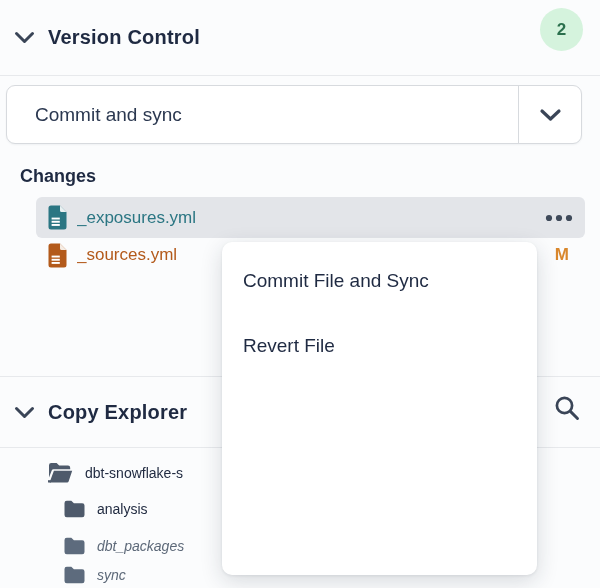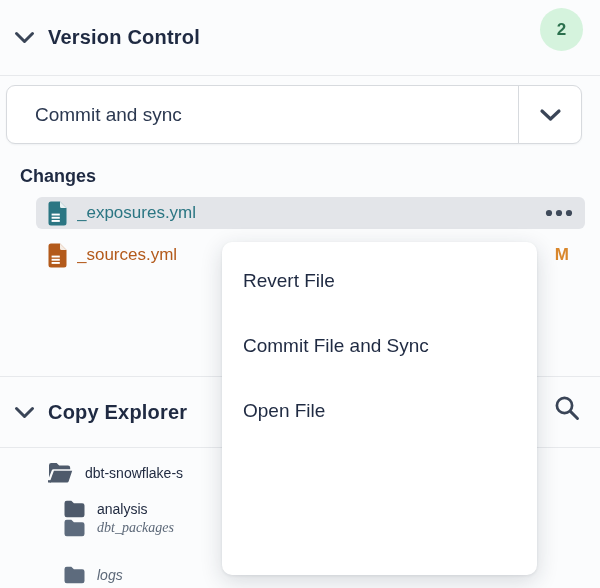--- a/index.html
+++ b/index.html
@@ -17,38 +17,38 @@
   .badge { position: absolute; right: 17px; top: 8px; width: 43px; height: 43px; border-radius: 50%; background: #d5f3dd; color: #2b704d; font-size: 17px; font-weight: 600; display: flex; align-items: center; justify-content: center; }
   .search-btn { position: absolute; right: 16px; top: 14px; width: 34px; height: 34px; display: flex; align-items: center; justify-content: center; background: none; border: none; cursor: pointer; }
 
   
   .commit-dd { position: absolute; left: 6px; top: 85px; width: 576px; height: 59px; background: #ffffff; border: 1px solid #d7dade; border-radius: 9px; box-shadow: 0 1px 2px rgba(20,30,50,.05); display: flex; align-items: stretch; cursor: pointer; }
   .commit-dd-label { flex: 1; display: flex; align-items: center; padding-left: 28px; font-size: 19px; color: #2b3850; }
   .commit-dd-caret { width: 63px; border-left: 1px solid #d7dade; display: flex; align-items: center; justify-content: center; }
 
   
   .changes-label { position: absolute; left: 12px; top: 166px; font-size: 18px; font-weight: 700; color: #1f2a42; margin-left: 8px; }
-  .file-row { position: absolute; left: 36px; width: 549px; height: 32px; display: flex; align-items: center; border-radius: 6px; cursor: pointer; }
+  .file-row { position: absolute; left: 36px; width: 549px; height: 41px; display: flex; align-items: center; border-radius: 6px; cursor: pointer; }
   .file-row.selected { background: #e3e5e9; }
   .row-exposures { top: 197px; }
   .row-sources { top: 238px; height: 34px; }
   .file-row .doc-icon { margin-left: 12px; flex: 0 0 auto; display: flex; }
   .file-name { margin-left: 10px; font-size: 17px; flex: 1; white-space: nowrap; overflow: hidden; }
   .file-name.teal { color: #2b7683; }
   .file-name.orange { color: #b35a1b; }
   .more-btn { margin-right: 10px; padding: 4px 2px; border: none; background: none; cursor: pointer; display: flex; }
   .status-m { margin-right: 16px; font-size: 17px; font-weight: 700; color: #d9872c; }
 
   
   .tree-row { position: absolute; display: flex; align-items: center; cursor: pointer; white-space: nowrap; }
   .tree-label { margin-left: 12px; font-size: 14px; color: #222c42; }
   .tree-label.muted { color: #5c6878; font-style: italic; }
   .tree-root { left: 48px; top: 462px; }
   .tree-analysis { left: 64px; top: 500px; justify-content: flex-end; }
-  .tree-packages { left: 64px; top: 519px; font-family: Liberation Serif, serif; }
+  .tree-packages { left: 64px; top: 537px; }
   .tree-logs { left: 64px; top: 566px; }
 
   
   .ctx-menu { position: absolute; left: 222px; top: 242px; width: 315px; height: 333px; background: #ffffff; border-radius: 10px; box-shadow: 0 6px 22px rgba(25,35,55,.16), 0 1px 3px rgba(25,35,55,.08); padding-top: 6px; display: flex; flex-direction: column; z-index: 50; }
   .ctx-item { height: 65px; display: flex; align-items: center; padding-left: 21px; font-size: 19px; color: #1f2a42; cursor: pointer; border-radius: 6px; }
 
   svg { display: block; }
 </style>
 </head>
 <body>
@@ -145,22 +145,21 @@
     <svg width="21" height="18" viewBox="0 0 21 18">
       <path d="M0.5 3 A2.3 2.3 0 0 1 2.8 0.7 H7.3 L9.9 3.3 H18.2 A2.3 2.3 0 0 1 20.5 5.6 V15 A2.3 2.3 0 0 1 18.2 17.3 H2.8 A2.3 2.3 0 0 1 0.5 15 Z" fill="#5d6b7d"></path>
     </svg>
     <span class="tree-label muted">dbt_packages</span>
   </div>
 
   <div class="tree-row tree-logs">
     <svg width="21" height="18" viewBox="0 0 21 18">
       <path d="M0.5 3 A2.3 2.3 0 0 1 2.8 0.7 H7.3 L9.9 3.3 H18.2 A2.3 2.3 0 0 1 20.5 5.6 V15 A2.3 2.3 0 0 1 18.2 17.3 H2.8 A2.3 2.3 0 0 1 0.5 15 Z" fill="#5d6b7d"></path>
     </svg>
-    <span class="tree-label muted">logs</span>
+    <span class="tree-label muted">sync</span>
   </div>
 
   <div class="ctx-menu">
+    <div class="ctx-item">Commit File and Sync</div>
     <div class="ctx-item">Revert File</div>
-    <div class="ctx-item">Commit File and Sync</div>
-    <div class="ctx-item">Open File</div>
   </div>
 
 </div>
 
 </body></html>

